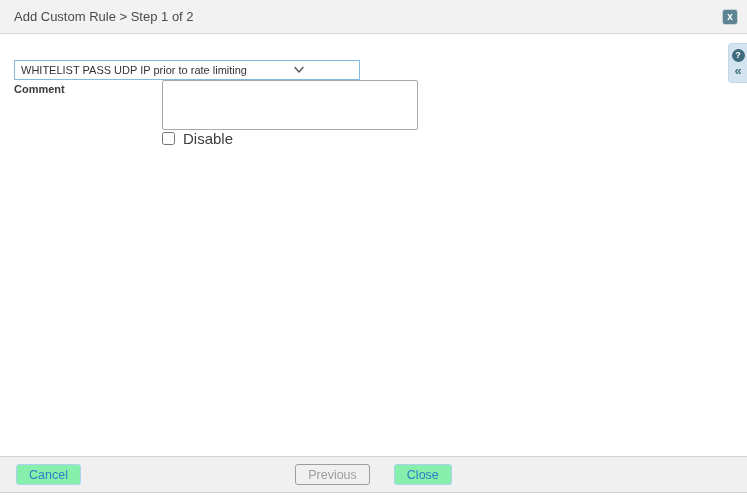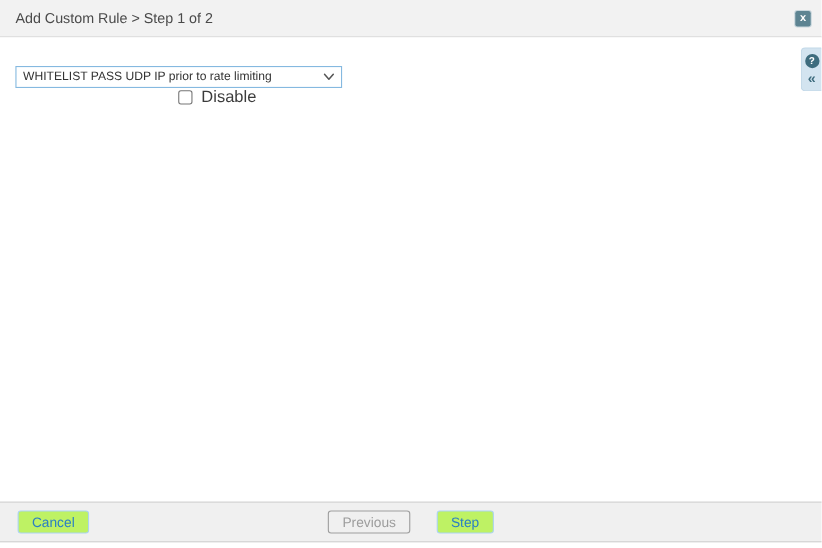--- a/index.html
+++ b/index.html
@@ -70,21 +70,21 @@
   .row-label {
     flex: 0 0 148px; width: 148px;
     font-size: 11px; font-weight: bold; color: #3b3b3b;
     padding-top: 3px;
   }
   .required-marker { color: #cc0000; font-weight: bold; }
   .row-template { margin-top: 0; }
   .select-wrap { position: relative; width: 297px; height: 20px; }
   select.template-select {
     -webkit-appearance: none; appearance: none;
-    width: 297px; height: 20px;
+    width: 346px; height: 20px;
     border: 1px solid #85b9e0;
     background: #ffffff;
     font-family: "Liberation Sans", sans-serif;
     font-size: 11px; color: #333333;
     padding: 0 24px 0 6px;
     border-radius: 0;
     outline: none;
   }
   .select-chevron {
     position: absolute; right: 7px; top: 6px;
@@ -134,21 +134,21 @@
   }
   .footer-center .btn { pointer-events: auto; }
   .footer-right { margin-left: auto; }
   .btn {
     display: inline-flex; align-items: center; justify-content: center;
     height: 21px;
     padding: 0 12px;
     font-family: "Liberation Sans", sans-serif;
     font-size: 12.5px;
     border-radius: 3px;
-    background: #bef264;
+    background: #86efac;
     border: 1px solid #abd3f0;
     color: #2b7fc4;
     cursor: pointer;
   }
   .btn-disabled {
     background: transparent;
     border-color: #9d9d9d;
     color: #9d9d9d;
     cursor: default;
   }
@@ -186,37 +186,41 @@
           <select class="template-select">
             <option>WHITELIST PASS UDP IP prior to rate limiting</option>
           </select>
           <svg class="select-chevron" viewBox="0 0 10 8">
             <path d="M1 1.5 L5 6 L9 1.5" fill="none" stroke="#555555" stroke-width="1.4" stroke-linecap="round" stroke-linejoin="round"></path>
           </svg>
         </div>
       </div>
 
 
+      <div class="row row-comment">
+        <div class="row-label">Comment</div>
+        <textarea class="comment-box" placeholder="" style=""></textarea>
+      </div>
 
       <div class="row row-disable">
         <div class="row-label"></div>
         <div class="disable-field">
           <input type="checkbox" class="disable-checkbox" style="">
           <span class="disable-label">Disable</span>
         </div>
       </div>
 
     </div>
   </div>
 
   <div class="footer">
     <div class="footer-left">
       <button class="btn">Cancel</button>
     </div>
     <div class="footer-center">
       <button class="btn btn-disabled">Previous</button>
-      <button class="btn">Step</button>
+      <button class="btn">Close</button>
     </div>
   </div>
 
   <div class="bottom-strip"></div>
 
 </div>
 
 </body></html>

